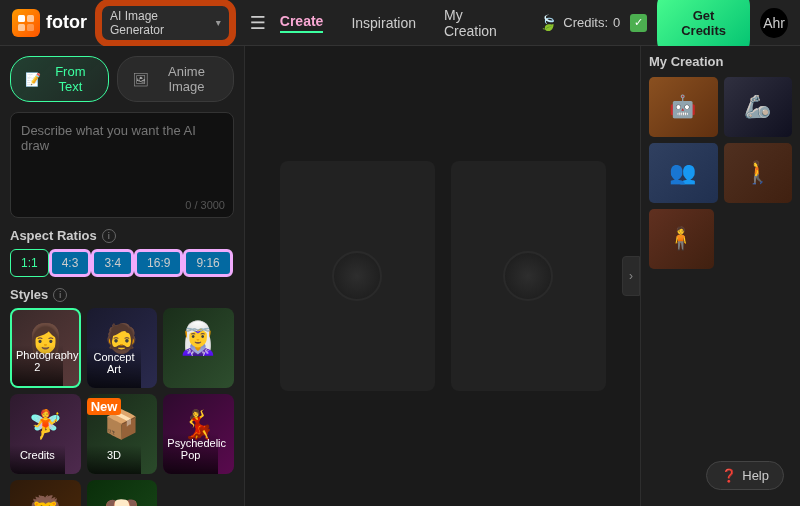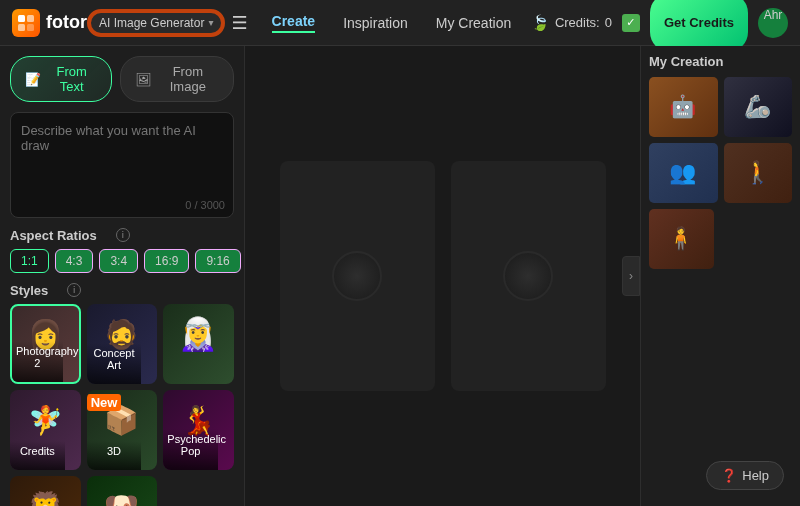--- a/index.html
+++ b/index.html
@@ -15,20 +15,21 @@
     }
 
     
     .header {
       display: flex;
       align-items: center;
       height: 46px;
       background: #222;
       padding: 0 12px;
       border-bottom: 1px solid #333;
+      gap: 8px;
       flex-shrink: 0;
     }
     .logo-area {
       display: flex;
       align-items: center;
       gap: 6px;
     }
     .logo-icon {
       width: 28px;
       height: 28px;
@@ -43,21 +44,21 @@
     .logo-text {
       font-size: 18px;
       font-weight: 700;
       color: #fff;
     }
     .ai-badge {
       display: flex;
       align-items: center;
       gap: 4px;
       background: #2a2a2a;
-      border: 4px solid #c2410c;
+      border: 7px solid #c2410c;
       border-radius: 14px;
       padding: 3px 8px;
       font-size: 12px;
       color: #ccc;
       cursor: pointer;
     }
     .ai-badge .chevron { color: #999; font-size: 10px; }
     .hamburger-btn {
       background: none;
       border: none;
@@ -72,21 +73,21 @@
       gap: 28px;
       margin-left: auto;
     }
     .nav-link {
       font-size: 14px;
       color: #ccc;
       cursor: pointer;
       text-decoration: none;
     }
     .nav-link.active {
-      color: #7dd3fc;
+      color: #f9a8d4;
       font-weight: 600;
       border-bottom: 2px solid #3cffa0;
       padding-bottom: 2px;
     }
     .nav-right {
       display: flex;
       align-items: center;
       gap: 10px;
       margin-left: 20px;
     }
@@ -118,26 +119,26 @@
       border-radius: 20px;
       padding: 22px 14px;
       font-size: 13px;
       font-weight: 600;
       color: #1a1a1a;
       cursor: pointer;
     }
     .avatar {
       width: 30px;
       height: 30px;
-      background: #15803d;
+      background: #000000;
       border-radius: 50%;
       display: flex;
-      align-items: flex-start;
-      justify-content: center;
-      font-size: 12px;
+      align-items: center;
+      justify-content: center;
+      font-size: 14px;
       color: #ccc;
     }
 
     
     .main {
       display: flex;
       flex: 1;
       overflow: hidden;
     }
 
@@ -204,46 +205,45 @@
       right: 8px;
       font-size: 11px;
       color: #555;
     }
 
     .section-label {
       font-size: 13px;
       color: #ccc;
       font-weight: 600;
       display: flex;
-      align-items: flex-start;
-      gap: 19px;
+      align-items: flex-end;
+      gap: 5px;
     }
     .info-icon {
       width: 14px;
       height: 14px;
       border-radius: 50%;
       border: 1.5px solid #666;
       color: #666;
       font-size: 9px;
       display: inline-flex;
       align-items: center;
       justify-content: center;
     }
 
     .ratio-row {
       display: flex;
-      gap: 6px;
     }
     .ratio-btn {
       padding: 4px 10px;
       border-radius: 6px;
       font-size: 12px;
       cursor: pointer;
-      border: 1px solid #f0abfc;
-      background: #15803d;
+      border: 3px solid #f0abfc;
+      background: #0369a1;
       color: #ccc;
     }
     .ratio-btn.selected {
       background: #1a1a1a;
       border: 1.5px solid #3cffa0;
       color: #3cffa0;
     }
 
     .styles-grid {
       display: grid;
@@ -459,21 +459,21 @@
 
   <aside class="sidebar scrollbar-none">
 
     <div class="tab-row">
       <button class="tab-btn active">
         <span class="tab-icon">📝</span>
         <span>From Text</span>
       </button>
       <button class="tab-btn inactive">
         <span class="tab-icon">🖼</span>
-        <span>From Image</span>
+        <span>Anime Image</span>
       </button>
     </div>
 
     <div class="textarea-box">
       <textarea class="prompt-textarea" placeholder="Describe what you want the AI draw" style=""></textarea>
       <span class="char-count">0 / 3000</span>
     </div>
 
     <div>
       <div class="section-label" style="margin-bottom:6px;">

